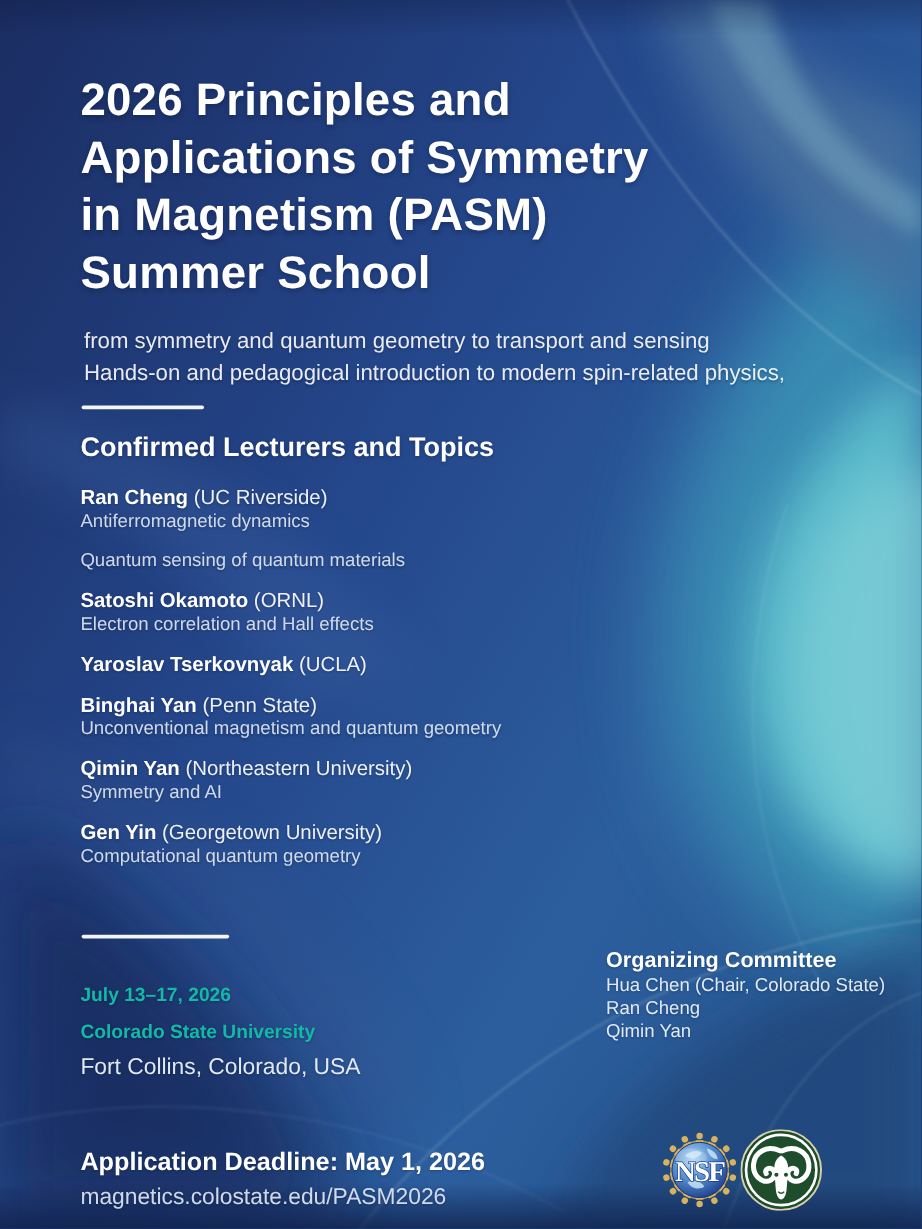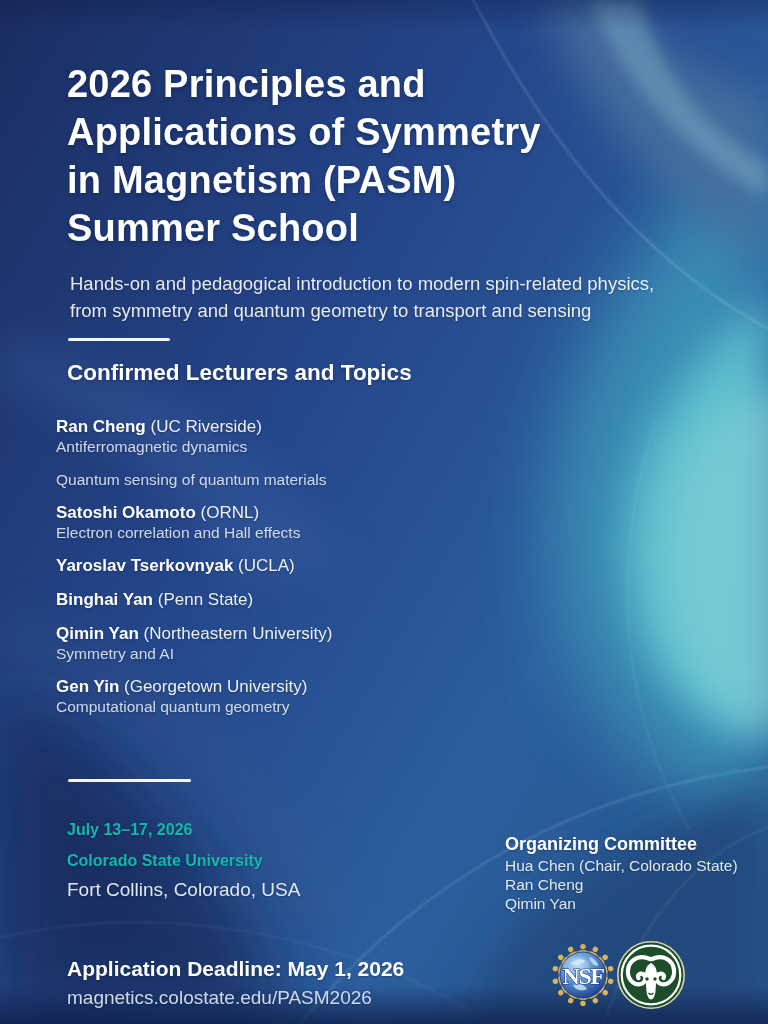--- a/index.html
+++ b/index.html
@@ -30,37 +30,37 @@
   }
   .divider-1{left:68px;top:338px;width:102px;}
   .divider-2{left:68px;top:779px;width:123px;}
 
   .section-heading{
     position:absolute;left:67px;top:360px;
     font-size:22.5px;font-weight:bold;color:#ffffff;
     text-shadow:0 1px 3px rgba(8,18,48,.35);
   }
 
-  .lecturers{position:absolute;left:56px;top:405px;width:600px;margin-top:12px;}
+  .lecturers{position:absolute;left:67px;top:405px;width:600px;}
   .lecturer{margin-bottom:14px;}
   .lect-name-line{font-size:17px;line-height:20px;}
   .lect-name{font-weight:bold;color:#ffffff;}
   .lect-affil{font-weight:400;color:rgba(255,255,255,.92);}
   .lect-topic{font-size:15.5px;line-height:19px;color:rgba(222,231,245,.92);}
   .lecturer, .lect-topic{text-shadow:0 1px 2px rgba(8,18,48,.3);}
 
   .footer-left{position:absolute;left:67px;top:814px;}
   .event-dates,.event-venue{font-size:16px;line-height:31px;font-weight:bold;color:#14b8a6;}
   .event-location{font-size:19px;line-height:27px;color:rgba(235,242,250,.95);}
   .deadline-block{position:absolute;left:67px;top:922px;}
   .deadline{font-size:21px;line-height:30px;font-weight:bold;color:#fff;margin-top:32px;}
   .website{font-size:19px;line-height:27px;color:rgba(222,231,245,.92);}
   .footer-left,.deadline-block,.committee{text-shadow:0 1px 2px rgba(8,18,48,.3);}
 
-  .committee{position:absolute;left:505px;top:832px;}
+  .committee{position:absolute;left:505px;top:788px;}
   .committee-heading{font-size:18px;line-height:24px;font-weight:bold;color:#fff;}
   .committee-member{font-size:15.5px;line-height:19px;color:rgba(235,242,250,.95);}
   .committee-member:first-of-type{margin-top:3px;}
 
   .logos{position:absolute;left:549px;top:941px;display:flex;align-items:center;}
   .logo{width:68px;height:68px;display:block;}
 </style>
 </head>
 <body>
 
@@ -126,22 +126,22 @@
 <div class="content">
 
   <div class="title">
     <div>2026 Principles and</div>
     <div>Applications of Symmetry</div>
     <div>in Magnetism (PASM)</div>
     <div>Summer School</div>
   </div>
 
   <div class="subtitle">
+    <div>from symmetry and quantum geometry to transport and sensing</div>
     <div>Hands-on and pedagogical introduction to modern spin-related physics,</div>
-    <div>from symmetry and quantum geometry to transport and sensing</div>
   </div>
 
   <div class="divider divider-1"></div>
 
   <div class="section-heading">Confirmed Lecturers and Topics</div>
 
   <div class="lecturers">
 
     <div class="lecturer">
       <div class="lect-name-line">
@@ -168,20 +168,21 @@
         <span class="lect-name">Yaroslav Tserkovnyak</span>
         <span class="lect-affil">(UCLA)</span>
       </div>
     </div>
 
     <div class="lecturer">
       <div class="lect-name-line">
         <span class="lect-name">Binghai Yan</span>
         <span class="lect-affil">(Penn State)</span>
       </div>
+      <div class="lect-topic">Unconventional magnetism and quantum geometry</div>
     </div>
 
     <div class="lecturer">
       <div class="lect-name-line">
         <span class="lect-name">Qimin Yan</span>
         <span class="lect-affil">(Northeastern University)</span>
       </div>
       <div class="lect-topic">Symmetry and AI</div>
     </div>
 

